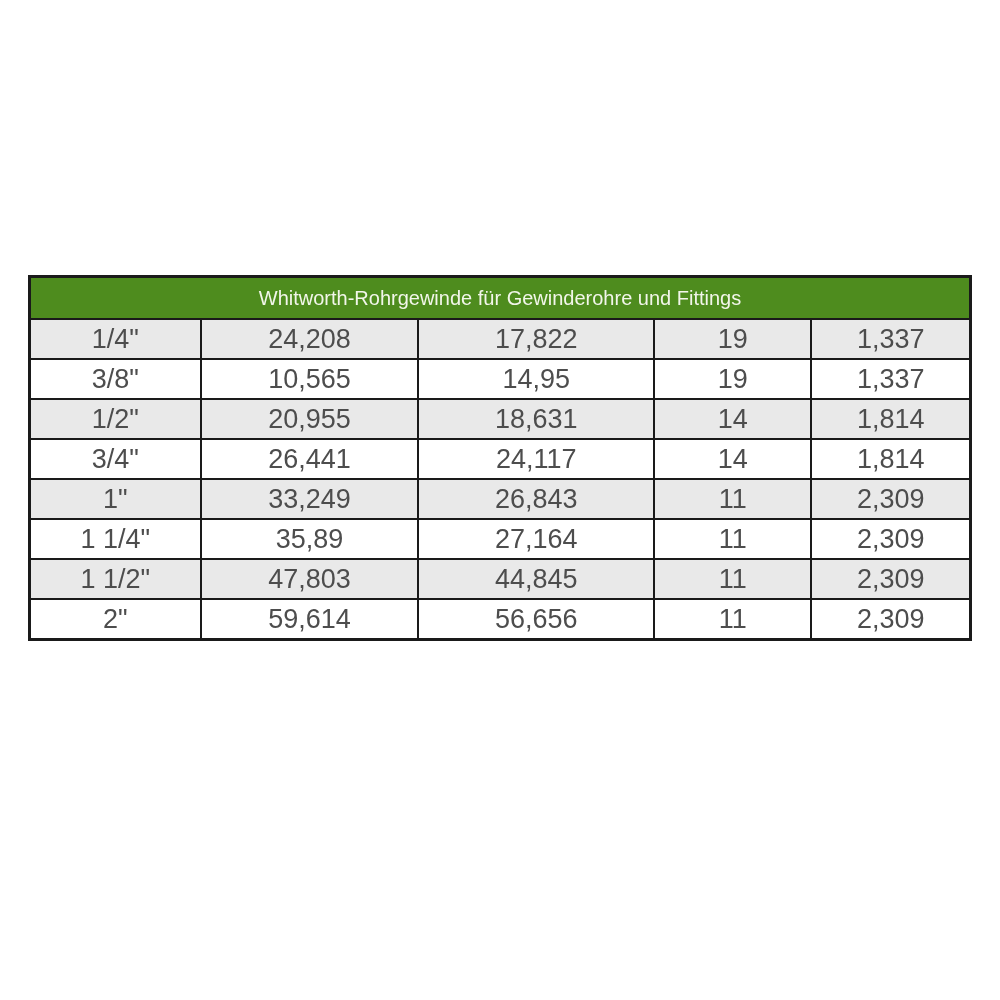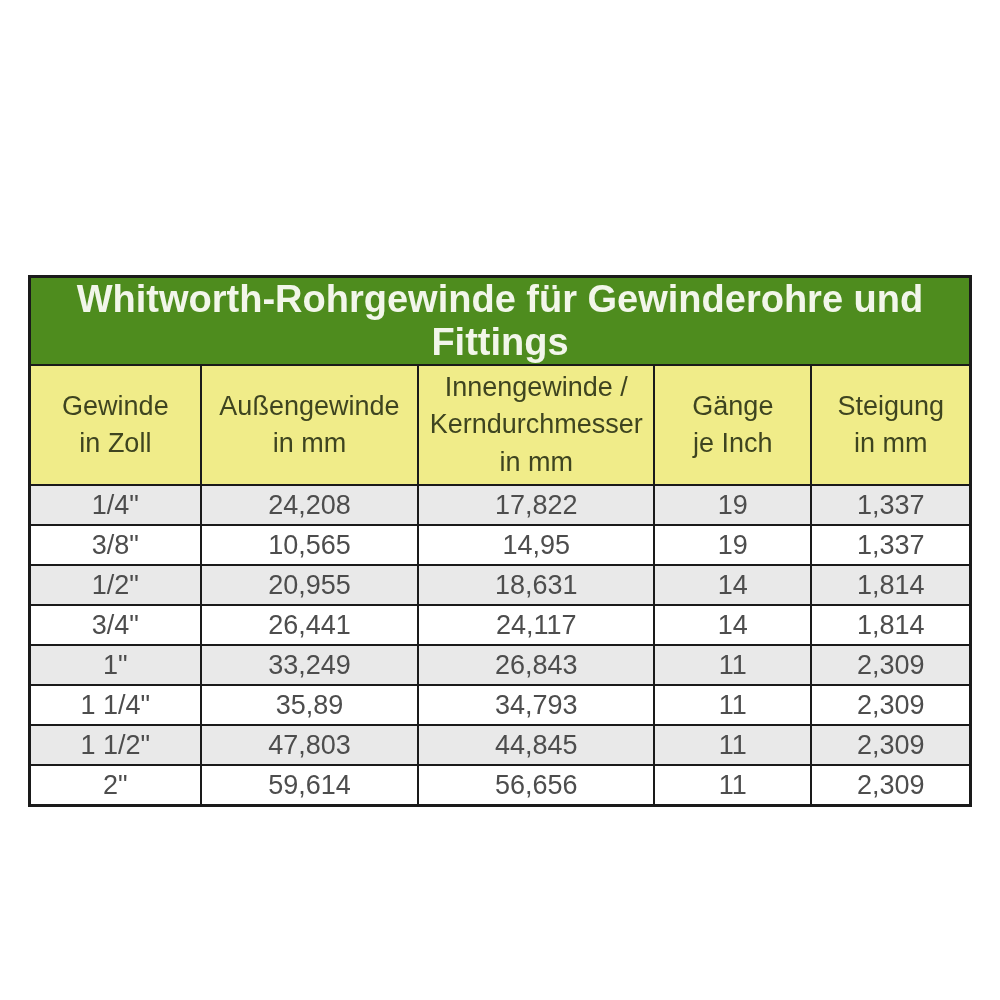--- a/index.html
+++ b/index.html
@@ -27,22 +27,22 @@
   table.whitworth th {
     border: 2px solid var(--border, #1a1a1a);
     text-align: center;
     vertical-align: middle;
     overflow: hidden;
     padding: 0;
   }
   td.title-cell {
     background: var(--green, #4e8c1e);
     color: var(--title-text, #f2f6ea);
-    font-weight: bold;
-    font-size: 38px;
+    font-weight: normal;
+    font-size: 20px;
     height: 40px;
     letter-spacing: 0px;
   }
   th.hdr {
     background: var(--yellow, #f0ec89);
     color: var(--header-text, #3e4420);
     font-weight: normal;
     font-size: 27px;
     line-height: 1.38;
     height: 118px;
@@ -64,33 +64,20 @@
     <colgroup>
       <col style="width:18.2%">
       <col style="width:23.1%">
       <col style="width:25.1%">
       <col style="width:16.7%">
       <col style="width:16.9%">
     </colgroup>
     <tbody>
       <tr>
         <td class="title-cell" colspan="5">Whitworth-Rohrgewinde für Gewinderohre und Fittings</td>
-      </tr>
-      <tr>
-        <th class="hdr">Gewinde
-in Zoll</th>
-        <th class="hdr">Außengewinde
-in mm</th>
-        <th class="hdr">Innengewinde /
-Kerndurchmesser
-in mm</th>
-        <th class="hdr">Gänge
-je Inch</th>
-        <th class="hdr">Steigung
-in mm</th>
       </tr>
       <tr class="data odd">
         <td>1/4"</td>
         <td>24,208</td>
         <td>17,822</td>
         <td>19</td>
         <td>1,337</td>
       </tr>
       <tr class="data even">
         <td>3/8"</td>
@@ -116,21 +103,21 @@
       <tr class="data odd">
         <td>1"</td>
         <td>33,249</td>
         <td>26,843</td>
         <td>11</td>
         <td>2,309</td>
       </tr>
       <tr class="data even">
         <td>1 1/4"</td>
         <td>35,89</td>
-        <td>34,793</td>
+        <td>27,164</td>
         <td>11</td>
         <td>2,309</td>
       </tr>
       <tr class="data odd">
         <td>1 1/2"</td>
         <td>47,803</td>
         <td>44,845</td>
         <td>11</td>
         <td>2,309</td>
       </tr>

